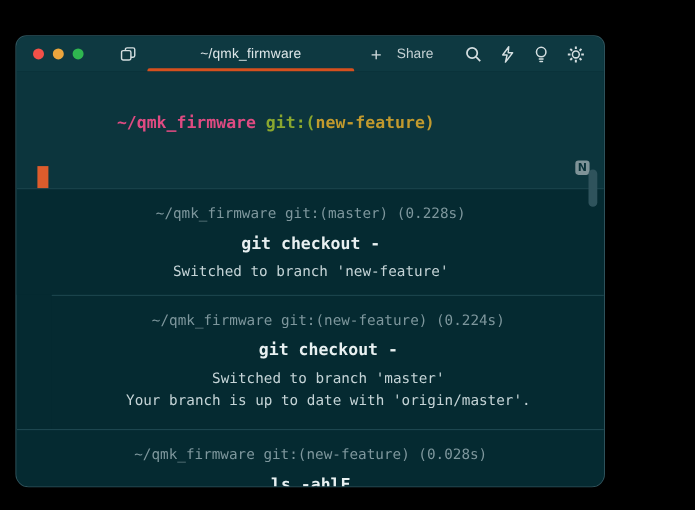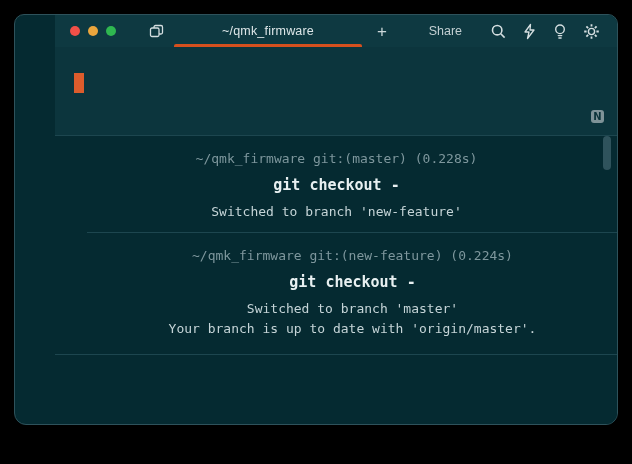--- a/index.html
+++ b/index.html
@@ -1,29 +1,28 @@
 <!DOCTYPE html>
 <html style="--accent-orange: #d6501e; --header-bg: #0e3941; --block-bg: #052a31; --prompt-block-bg: #0c353d; --window-border: #2e525b; --separator: #1d464f; --context-text: #7e979d; --command-text: #e8f0f1; --output-text: #c5d4d7; --prompt-path: #df4b82; --prompt-git: #8aa72f; --prompt-branch: #c29a2e; --cursor: #dd5c2c; --traffic-red: #f25048; --traffic-yellow: #eba63d; --traffic-green: #2fb750; --icon: #d4dee0; --scrollbar: #2f535c;"><head>
 <meta charset="utf-8">
 <style>
   * { margin: 0; padding: 0; box-sizing: border-box; }
   html, body { width: 632px; height: 464px; background: #000; overflow: hidden; }
   body { font-family: "Liberation Sans", sans-serif; }
 
   .window {
     position: absolute;
-    left: 14px; top: 14px;
-    width: 604px; height: 411px;
+    left: 14px; top: 32px;
+    width: 536px; height: 411px;
     background: var(--block-bg, #052a31);
     border: 1px solid var(--window-border, #2e525b);
     border-radius: 10px 10px 12px 12px;
     overflow: hidden;
     display: flex;
     flex-direction: column;
-    padding-left: 40px;
   }
 
   
   .header {
     height: 32px;
     flex: 0 0 32px;
     background: var(--header-bg, #0e3941);
     display: flex;
     align-items: center;
     position: relative;
@@ -193,36 +192,41 @@
             <line x1="11.9" y1="5.1" x2="13.6" y2="3.4"></line>
           </g>
         </svg>
       </span>
     </div>
   </div>
 
   <div class="content">
 
     <section class="block prompt-block">
+      <div class="prompt-line">
+        <span class="p-path">~/qmk_firmware</span><span class="p-git">git:(</span><span class="p-branch">new-feature</span><span class="p-paren">)</span>
+      </div>
       <div class="cursor"></div>
       <span class="n-badge">N</span>
     </section>
 
     <section class="block cmd-block block-1">
       <div class="ctx-line">~/qmk_firmware git:(master) (0.228s)</div>
       <div class="cmd-line">git checkout -</div>
       <div class="out-line">Switched to branch 'new-feature'</div>
     </section>
 
     <section class="block cmd-block block-2">
       <div class="ctx-line">~/qmk_firmware git:(new-feature) (0.224s)</div>
       <div class="cmd-line">git checkout -</div>
       <div class="out-line">Switched to branch 'master'</div>
       <div class="out-line">Your branch is up to date with 'origin/master'.</div>
     </section>
 
     <section class="block cmd-block block-3">
+      <div class="ctx-line">~/qmk_firmware git:(new-feature) (0.028s)</div>
+      <div class="cmd-line">ls -ahlF</div>
     </section>
 
     <div class="scrollbar-thumb"></div>
   </div>
 
 </div>
 
 </body></html>

